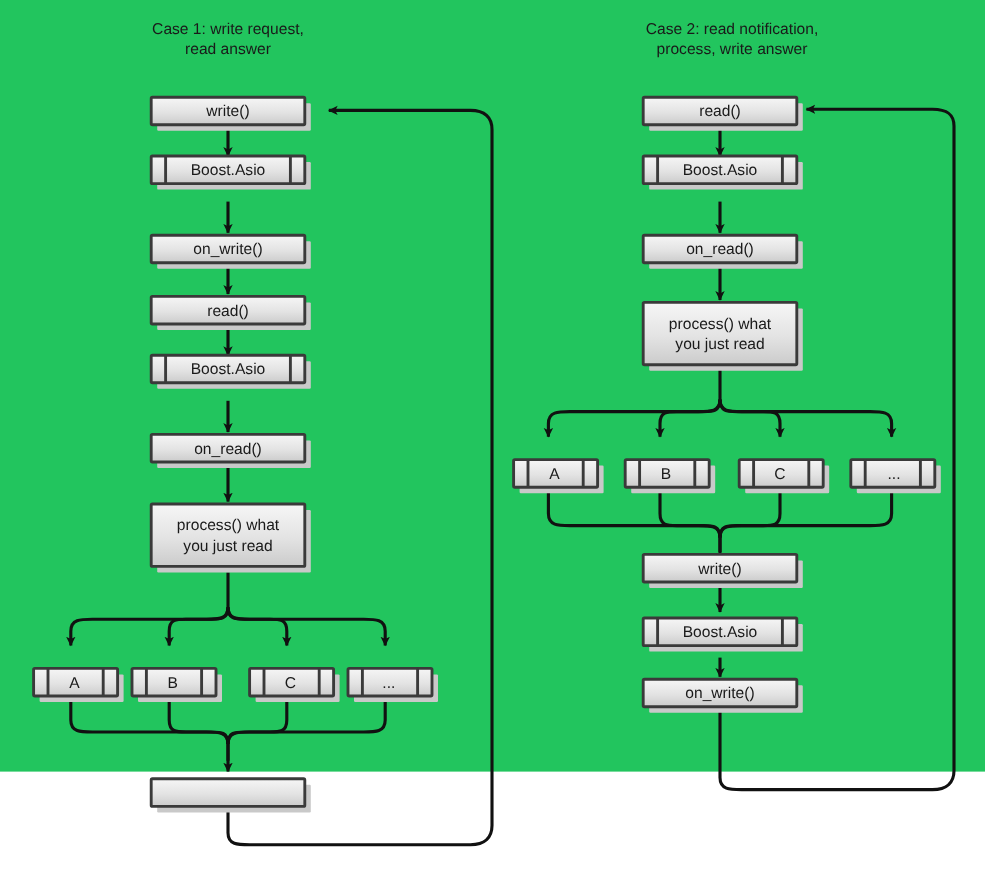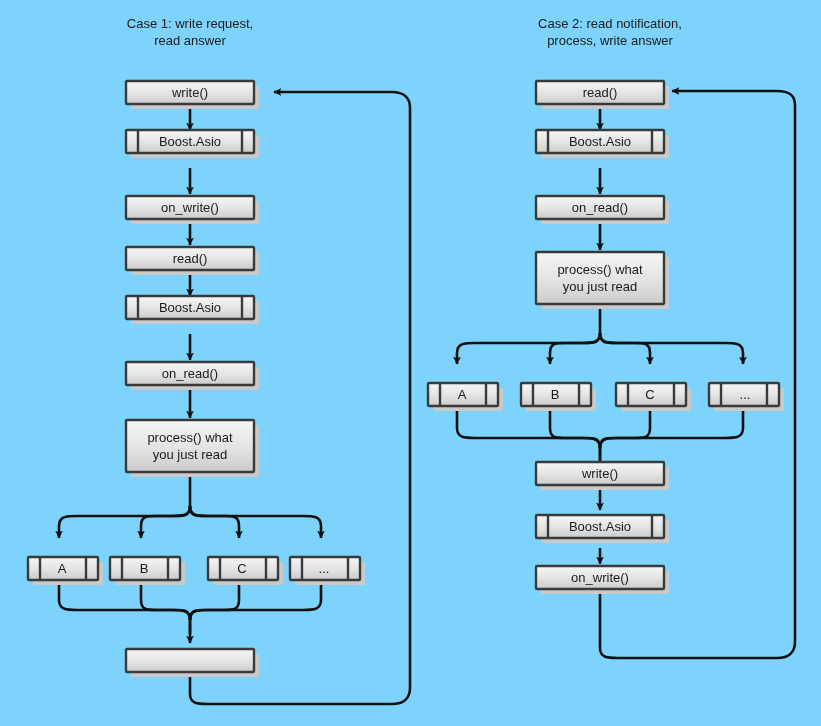--- a/index.html
+++ b/index.html
@@ -1,18 +1,18 @@
 <!DOCTYPE html>
 <html><head>
 <meta charset="utf-8">
 <style>
   html,body{margin:0;padding:0;background:#ffffff;}
   body{width:821px;height:726px;overflow:hidden;
        font-family:"Liberation Sans","DejaVu Sans",sans-serif;}
-  #stage{position:relative;width:821px;height:726px;background:#7dd3fc;}
+  #stage{position:relative;width:821px;height:643px;background:#22c55e;}
   svg#canvas{position:absolute;left:0;top:0;width:821px;height:726px;}
   .ttl{font-size:13px;fill:#1a1a1a;font-family:"Liberation Sans",sans-serif;}
   .blab{font-size:13px;fill:#1a1a1a;font-family:"Liberation Sans",sans-serif;}
   .shadow{fill:#c9c9c9;}
 </style>
 </head>
 <body>
 
 <div id="stage">
   <svg id="canvas" viewBox="0 0 821 726">

